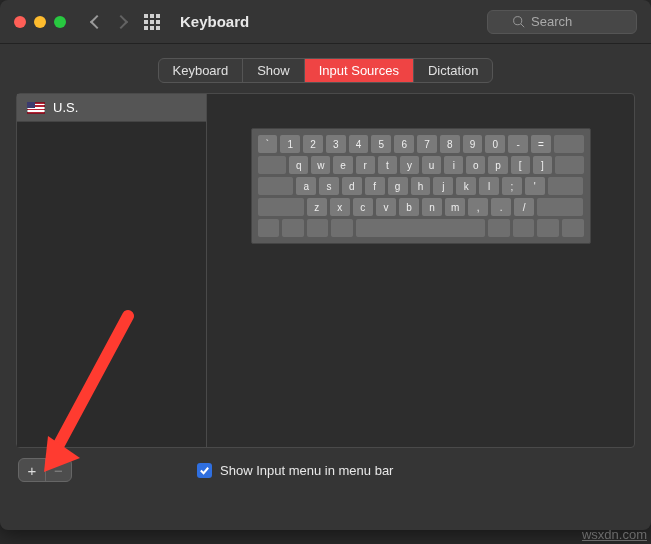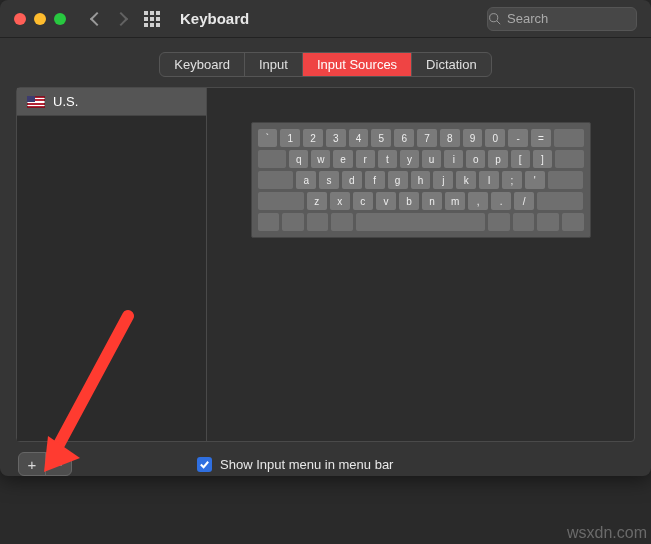--- a/index.html
+++ b/index.html
@@ -5,21 +5,21 @@
   * { box-sizing: border-box; margin: 0; padding: 0; }
   body {
     width: 651px; height: 544px;
     background: #2a2a2a;
     font-family: -apple-system, "Helvetica Neue", Arial, sans-serif;
     font-size: 13px; color: #e8e8e8;
     overflow: hidden;
     position: relative;
   }
   .window {
-    width: 651px; height: 476px;
+    width: 651px; height: 530px;
     background: #353535;
     border-radius: 8px;
     box-shadow: 0 4px 20px rgba(0,0,0,.5);
     display: flex; flex-direction: column;
     position: relative;
   }
   
   .titlebar {
     height: 44px;
     display: flex; align-items: center;
@@ -34,21 +34,21 @@
   .chev { width: 10px; height: 10px; border: solid #9a9a9a; border-width: 0 2px 2px 0; display: inline-block; }
   .chev.left { transform: rotate(135deg); }
   .chev.right { transform: rotate(-45deg); opacity: .45; }
   .grid-icon { width: 16px; height: 16px; display: grid; grid-template-columns: repeat(3,4px); grid-template-rows: repeat(3,4px); gap: 2px; margin-left: 8px; }
   .grid-icon i { background: #cfcfcf; }
   .title { font-size: 15px; font-weight: 600; margin-left: 10px; }
   .spacer { flex: 1; }
   .search {
     display: flex; align-items: center;
     background: #474747; border: 1px solid #555; border-radius: 6px;
-    padding: 3px 0; width: 150px; height: 24px; color: #aaa;
+    padding: 3px 24px; width: 150px; height: 24px; color: #aaa;
   }
   .search svg { width: 13px; height: 13px; margin-right: 6px; stroke: #aaa; fill: none; }
   .search span { font-size: 13px; }
 
   
   .tabs { display: flex; justify-content: center; padding: 14px 0 10px; }
   .seg {
     display: flex; background: #3b3b3b; border: 1px solid #555; border-radius: 6px;
     overflow: hidden;
   }
@@ -121,21 +121,21 @@
   .chk .box {
     width: 15px; height: 15px; border-radius: 3px; background: #2f6fe0; display:flex; align-items:center; justify-content:center;
   }
   .chk .box svg { stroke: #fff; stroke-width: 2.2; fill: none; width: 11px; height: 11px; }
 
   
   .arrow {
     position: absolute; left: 40px; top: 308px; width: 110px; height: 168px; pointer-events: none;
   }
   .watermark {
-    position:absolute; right:4px; bottom:2px; font-size:16px; color:#6a6a6a;
+    position:absolute; right:4px; bottom:2px; font-size:13px; color:#6a6a6a;text-decoration:underline;
   }
 </style>
 </head>
 <body>
 
 <div class="window">
 
   <div class="titlebar">
     <div class="traffic">
       <div class="light red"></div>
@@ -164,21 +164,21 @@
           <circle cx="7" cy="7" r="5"></circle>
           <line x1="11" y1="11" x2="15" y2="15"></line>
         </svg>
       <span>Search</span>
     </div>
   </div>
 
   <div class="tabs">
     <div class="seg" id="seg">
         <div class="tab">Keyboard</div>
-        <div class="tab">Input</div>
+        <div class="tab">Show</div>
         <div class="tab active">Input Sources</div>
         <div class="tab">Dictation</div>
       </div>
   </div>
 
   <div class="content">
     <div class="panes">
       <div class="sidebar">
         <div class="row">
           <span class="flag-us"></span>

